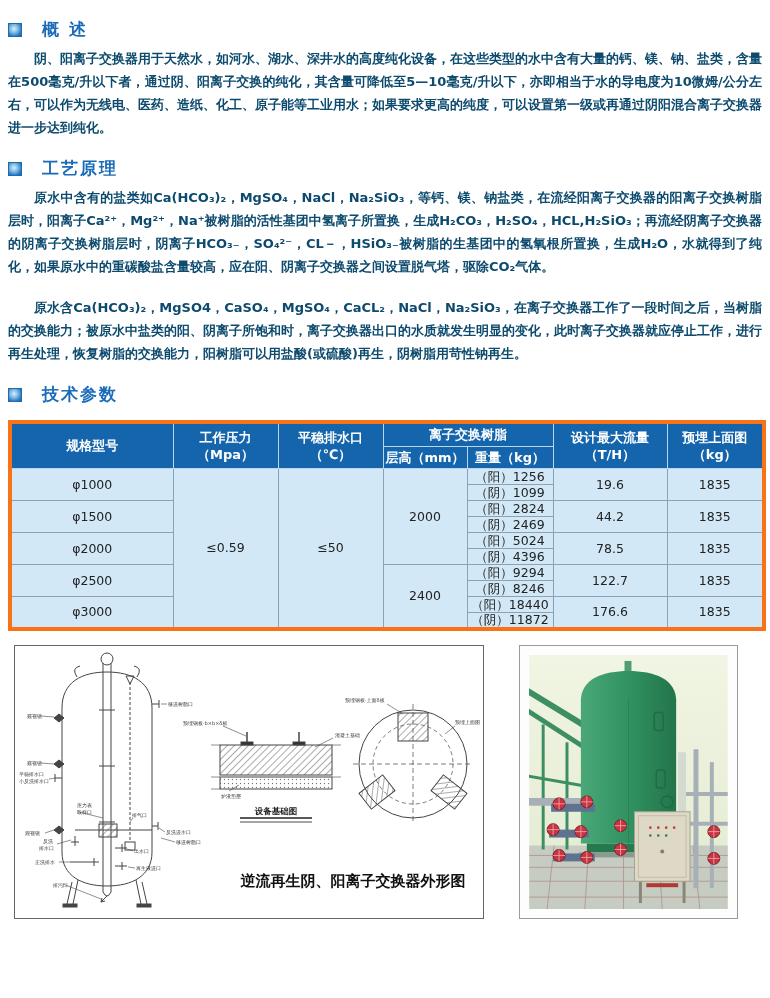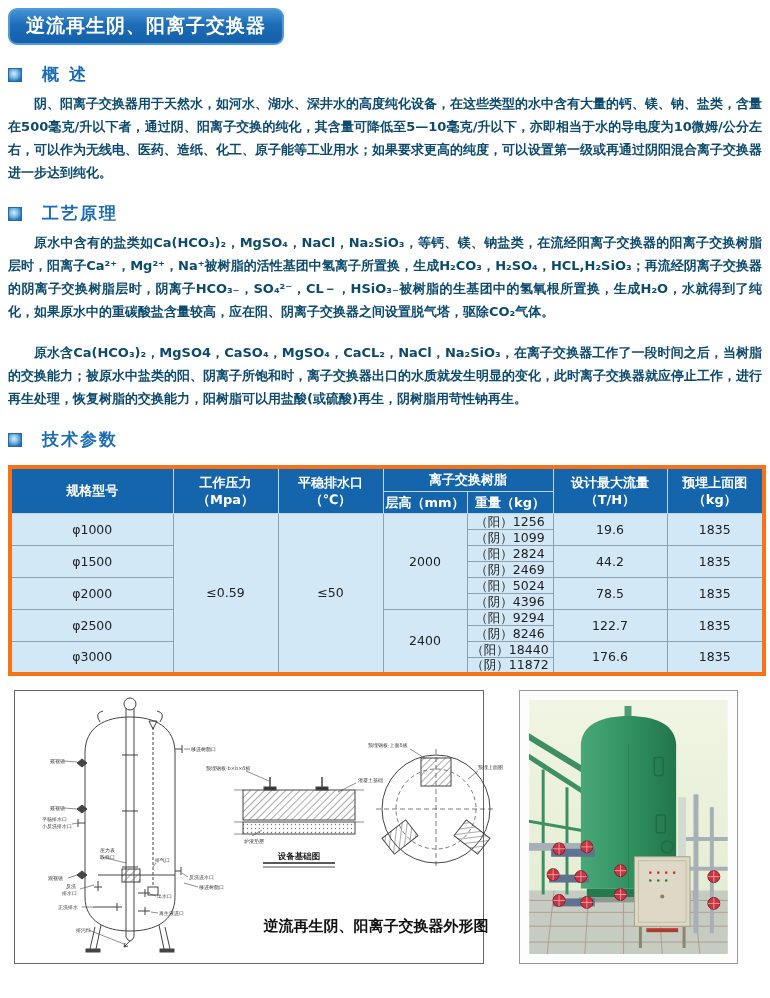--- a/index.html
+++ b/index.html
@@ -41,38 +41,37 @@
   table.spec td {
     background:#d2e8f6; color:#222; font-size:12.5px;
     border:1px solid #8aa2b4; text-align:center; vertical-align:middle;
     height:16px; padding:0 2px; line-height:1.1;
   }
   col.c-model{width:163px;} col.c-press{width:105px;} col.c-temp{width:105px;}
   col.c-layer{width:84px;} col.c-weight{width:86px;} col.c-flow{width:114px;} col.c-net{width:97px;}
   
   .figures { display:flex; margin:14px 0 0 14px; align-items:flex-start; }
   .fig-left {
-    width:470px; height:274px; border:1px solid #666; background:#fff; flex:0 0 auto;padding-left:23px;
+    width:470px; height:274px; border:1px solid #666; background:#fff; flex:0 0 auto;
   }
   .fig-right {
     width:219px; height:274px; margin-left:35px; border:1px solid #9a9a9a;
     background:#fdfdfd; padding:9px; flex:0 0 auto;
   }
   svg text { font-family:"DejaVu Sans","Liberation Sans",sans-serif; }
   .tiny { font-size:5px; fill:#333; }
   .cap-main { font-size:15px; font-weight:bold; fill:#111; }
   .cap-found { font-size:8.5px; font-weight:bold; fill:#222; }
 </style>
 </head>
 <body>
 
 <div class="page">
 
   
-  <div class="banner">逆流再生阴、阳离子交换器</div>
 
   
   <div class="section-head">
     <span class="sq"></span>
     <span class="section-title">概 述</span>
   </div>
   <p class="body-text">阴、阳离子交换器用于天然水，如河水、湖水、深井水的高度纯化设备，在这些类型的水中含有大量的钙、镁、钠、盐类，含量在500毫克/升以下者，通过阴、阳离子交换的纯化，其含量可降低至5—10毫克/升以下，亦即相当于水的导电度为10微姆/公分左右，可以作为无线电、医药、造纸、化工、原子能等工业用水；如果要求更高的纯度，可以设置第一级或再通过阴阳混合离子交换器进一步达到纯化。</p>
 
   
   <div class="section-head">

